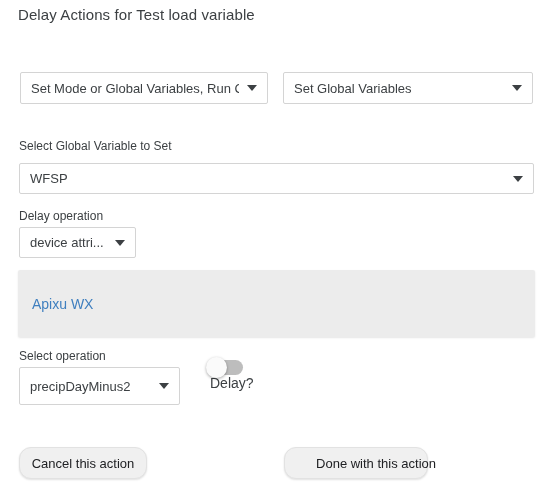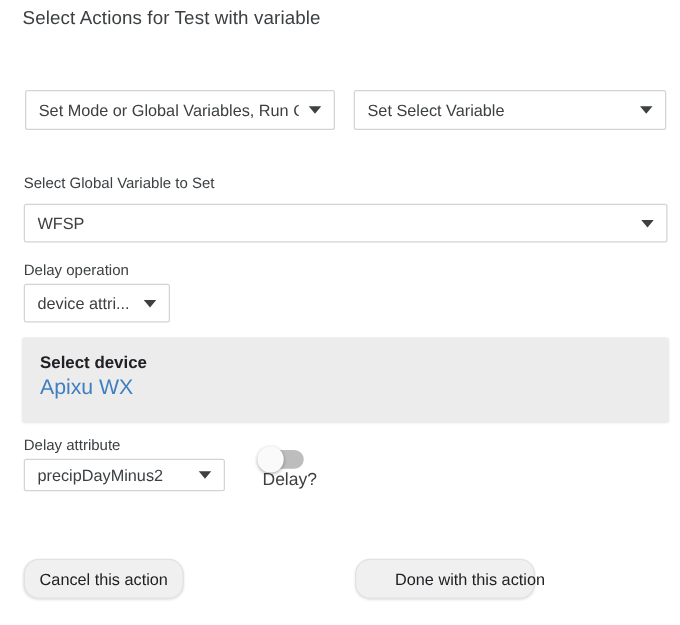--- a/index.html
+++ b/index.html
@@ -53,21 +53,21 @@
     margin-left: 8px;
     border-left: 5px solid transparent;
     border-right: 5px solid transparent;
     border-top: 6px solid #3c4043;
   }
 
   #action-type-select  { left: 20px;  top: 72px;  width: 248px; height: 32px; }
   #action-kind-select  { left: 283px; top: 72px; width: 250px; height: 32px; }
   #global-var-select   { left: 19px;  top: 163px; width: 515px; height: 31px; }
   #operation-select    { left: 19px;  top: 227px; width: 117px; height: 31px; }
-  #attribute-select    { left: 19px;  top: 367px; width: 161px; height: 26px; }
+  #attribute-select    { left: 19px;  top: 367px; width: 161px; height: 38px; }
 
   .field-label {
     position: absolute;
     font-size: 12px;
     color: #3c4043;
     white-space: nowrap;
   }
   #label-global-var { left: 19px; top: 139px; }
   #label-operation  { left: 19px; top: 209px; }
   #label-attribute  { left: 19px; top: 349px; }
@@ -85,22 +85,22 @@
     padding: 10px 0 0 14px;
   }
   .device-panel .dev-title {
     font-size: 13.5px;
     color: #202124;
     font-weight: 600;
     line-height: 19px;
   }
   .device-panel .dev-link {
     display: inline-block;
-    margin-top: 1px;
-    font-size: 17px;
+    margin-top: 15px;
+    font-size: 14px;
     color: #3f7fbf;
     line-height: 19px;
     cursor: pointer;
   }
 
   
   .toggle-wrap {
     position: absolute;
     left: 196px;
     top: 360px;
@@ -148,50 +148,49 @@
     justify-content: center;
     cursor: pointer;
     white-space: nowrap;
   }
   #cancel-action-button { left: 19px;  top: 447px; width: 128px; }
   #done-action-button   { left: 284px; top: 447px; width: 144px; padding-left: 40px; }
 </style>
 </head>
 <body>
 
-<div class="page-title">Select Actions for Test with variable</div>
+<div class="page-title">Delay Actions for Test load variable</div>
 
 <div class="select" id="action-type-select">
   <span class="sel-text">Set Mode or Global Variables, Run C...</span>
   <span class="caret"></span>
 </div>
 
 <div class="select" id="action-kind-select">
-  <span class="sel-text">Set Select Variable</span>
+  <span class="sel-text">Set Global Variables</span>
   <span class="caret"></span>
 </div>
 
 <div class="field-label" id="label-global-var">Select Global Variable to Set</div>
 <div class="select" id="global-var-select">
   <span class="sel-text">WFSP</span>
   <span class="caret"></span>
 </div>
 
 <div class="field-label" id="label-operation">Delay operation</div>
 <div class="select" id="operation-select">
   <span class="sel-text">device attri...</span>
   <span class="caret"></span>
 </div>
 
 <div class="device-panel">
-  <div class="dev-title">Select device</div>
   <div class="dev-link">Apixu WX</div>
 </div>
 
-<div class="field-label" id="label-attribute">Delay attribute</div>
+<div class="field-label" id="label-attribute">Select operation</div>
 <div class="select" id="attribute-select">
   <span class="sel-text">precipDayMinus2</span>
   <span class="caret"></span>
 </div>
 
 <div class="toggle-wrap">
   <div class="toggle">
     <div class="knob"></div>
   </div>
   <div class="toggle-label">Delay?</div>

